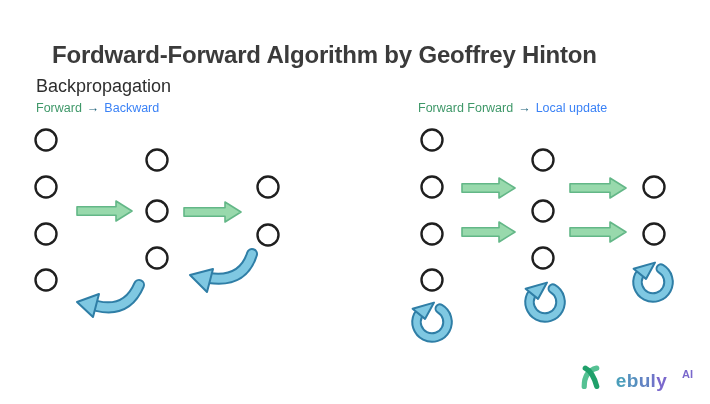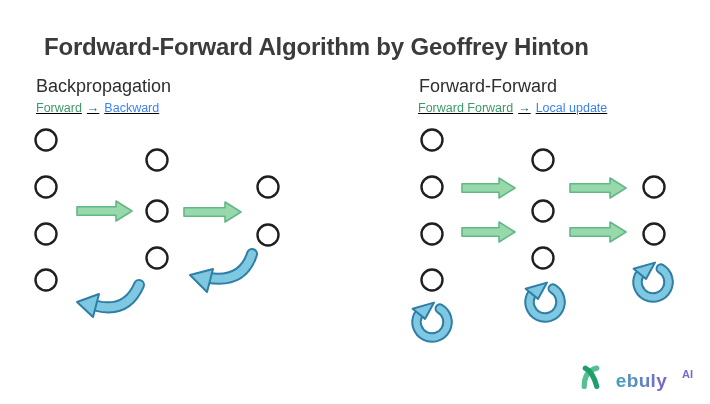--- a/index.html
+++ b/index.html
@@ -2,32 +2,32 @@
 <html><head>
 <meta charset="utf-8">
 <style>
   html,body{margin:0;padding:0;background:#ffffff;}
   .slide{
     position:relative;width:710px;height:404px;background:#ffffff;
     font-family:"Liberation Sans",sans-serif;overflow:hidden;
   }
   #diagram{position:absolute;left:0;top:0;}
   .title{
-    position:absolute;left:36px;top:25px;margin:8px;
+    position:absolute;left:36px;top:25px;margin:16px;
     font-size:24px;font-weight:700;color:#3b3b3b;letter-spacing:-0.2px;white-space:nowrap;
   }
   .heading{
     position:absolute;top:76px;margin:0;
     font-size:18px;font-weight:400;color:#2e2e2e;white-space:nowrap;
   }
   .heading-left{left:36px;}
   .heading-right{left:419px;}
   .subtitle{
     position:absolute;top:101px;font-size:12.5px;
-    display:flex;gap:5px;align-items:baseline;white-space:nowrap;text-decoration:underline;
+    display:flex;gap:5px;align-items:baseline;white-space:nowrap;
   }
   .subtitle-left{left:36px;}
   .subtitle-right{left:418px;justify-content:center;}
   .sub-src{color:#3f9869;}
   .sub-arr{color:#1a5f78;font-weight:700;}
   .sub-dst{color:#3b82f6;}
   .logo{
     position:absolute;right:17px;bottom:14px;
     display:flex;align-items:flex-end;gap:14px;
   }
@@ -84,21 +84,20 @@
 
   <h1 class="title">Fordward-Forward Algorithm by Geoffrey Hinton</h1>
 
   <h2 class="heading heading-left">Backpropagation</h2>
   <div class="subtitle subtitle-left">
     <span class="sub-src">Forward</span>
     <span class="sub-arr">→</span>
     <span class="sub-dst">Backward</span>
   </div>
 
-  <h2 class="heading heading-right">Forward-Forward</h2>
   <div class="subtitle subtitle-right">
     <span class="sub-src">Forward Forward</span>
     <span class="sub-arr">→</span>
     <span class="sub-dst">Local update</span>
   </div>
 
   <div class="logo">
     <svg class="logo-n" width="22" height="24" viewBox="0 0 21 23">
       <path d="M 4,20.5 C 4,11 8,5 16,3" fill="none" stroke="#55c193" stroke-width="5" stroke-linecap="round"></path>
       <path d="M 5,3 C 10,5.5 14,13 16,20.5" fill="none" stroke="#1fa06a" stroke-width="5" stroke-linecap="round"></path>

